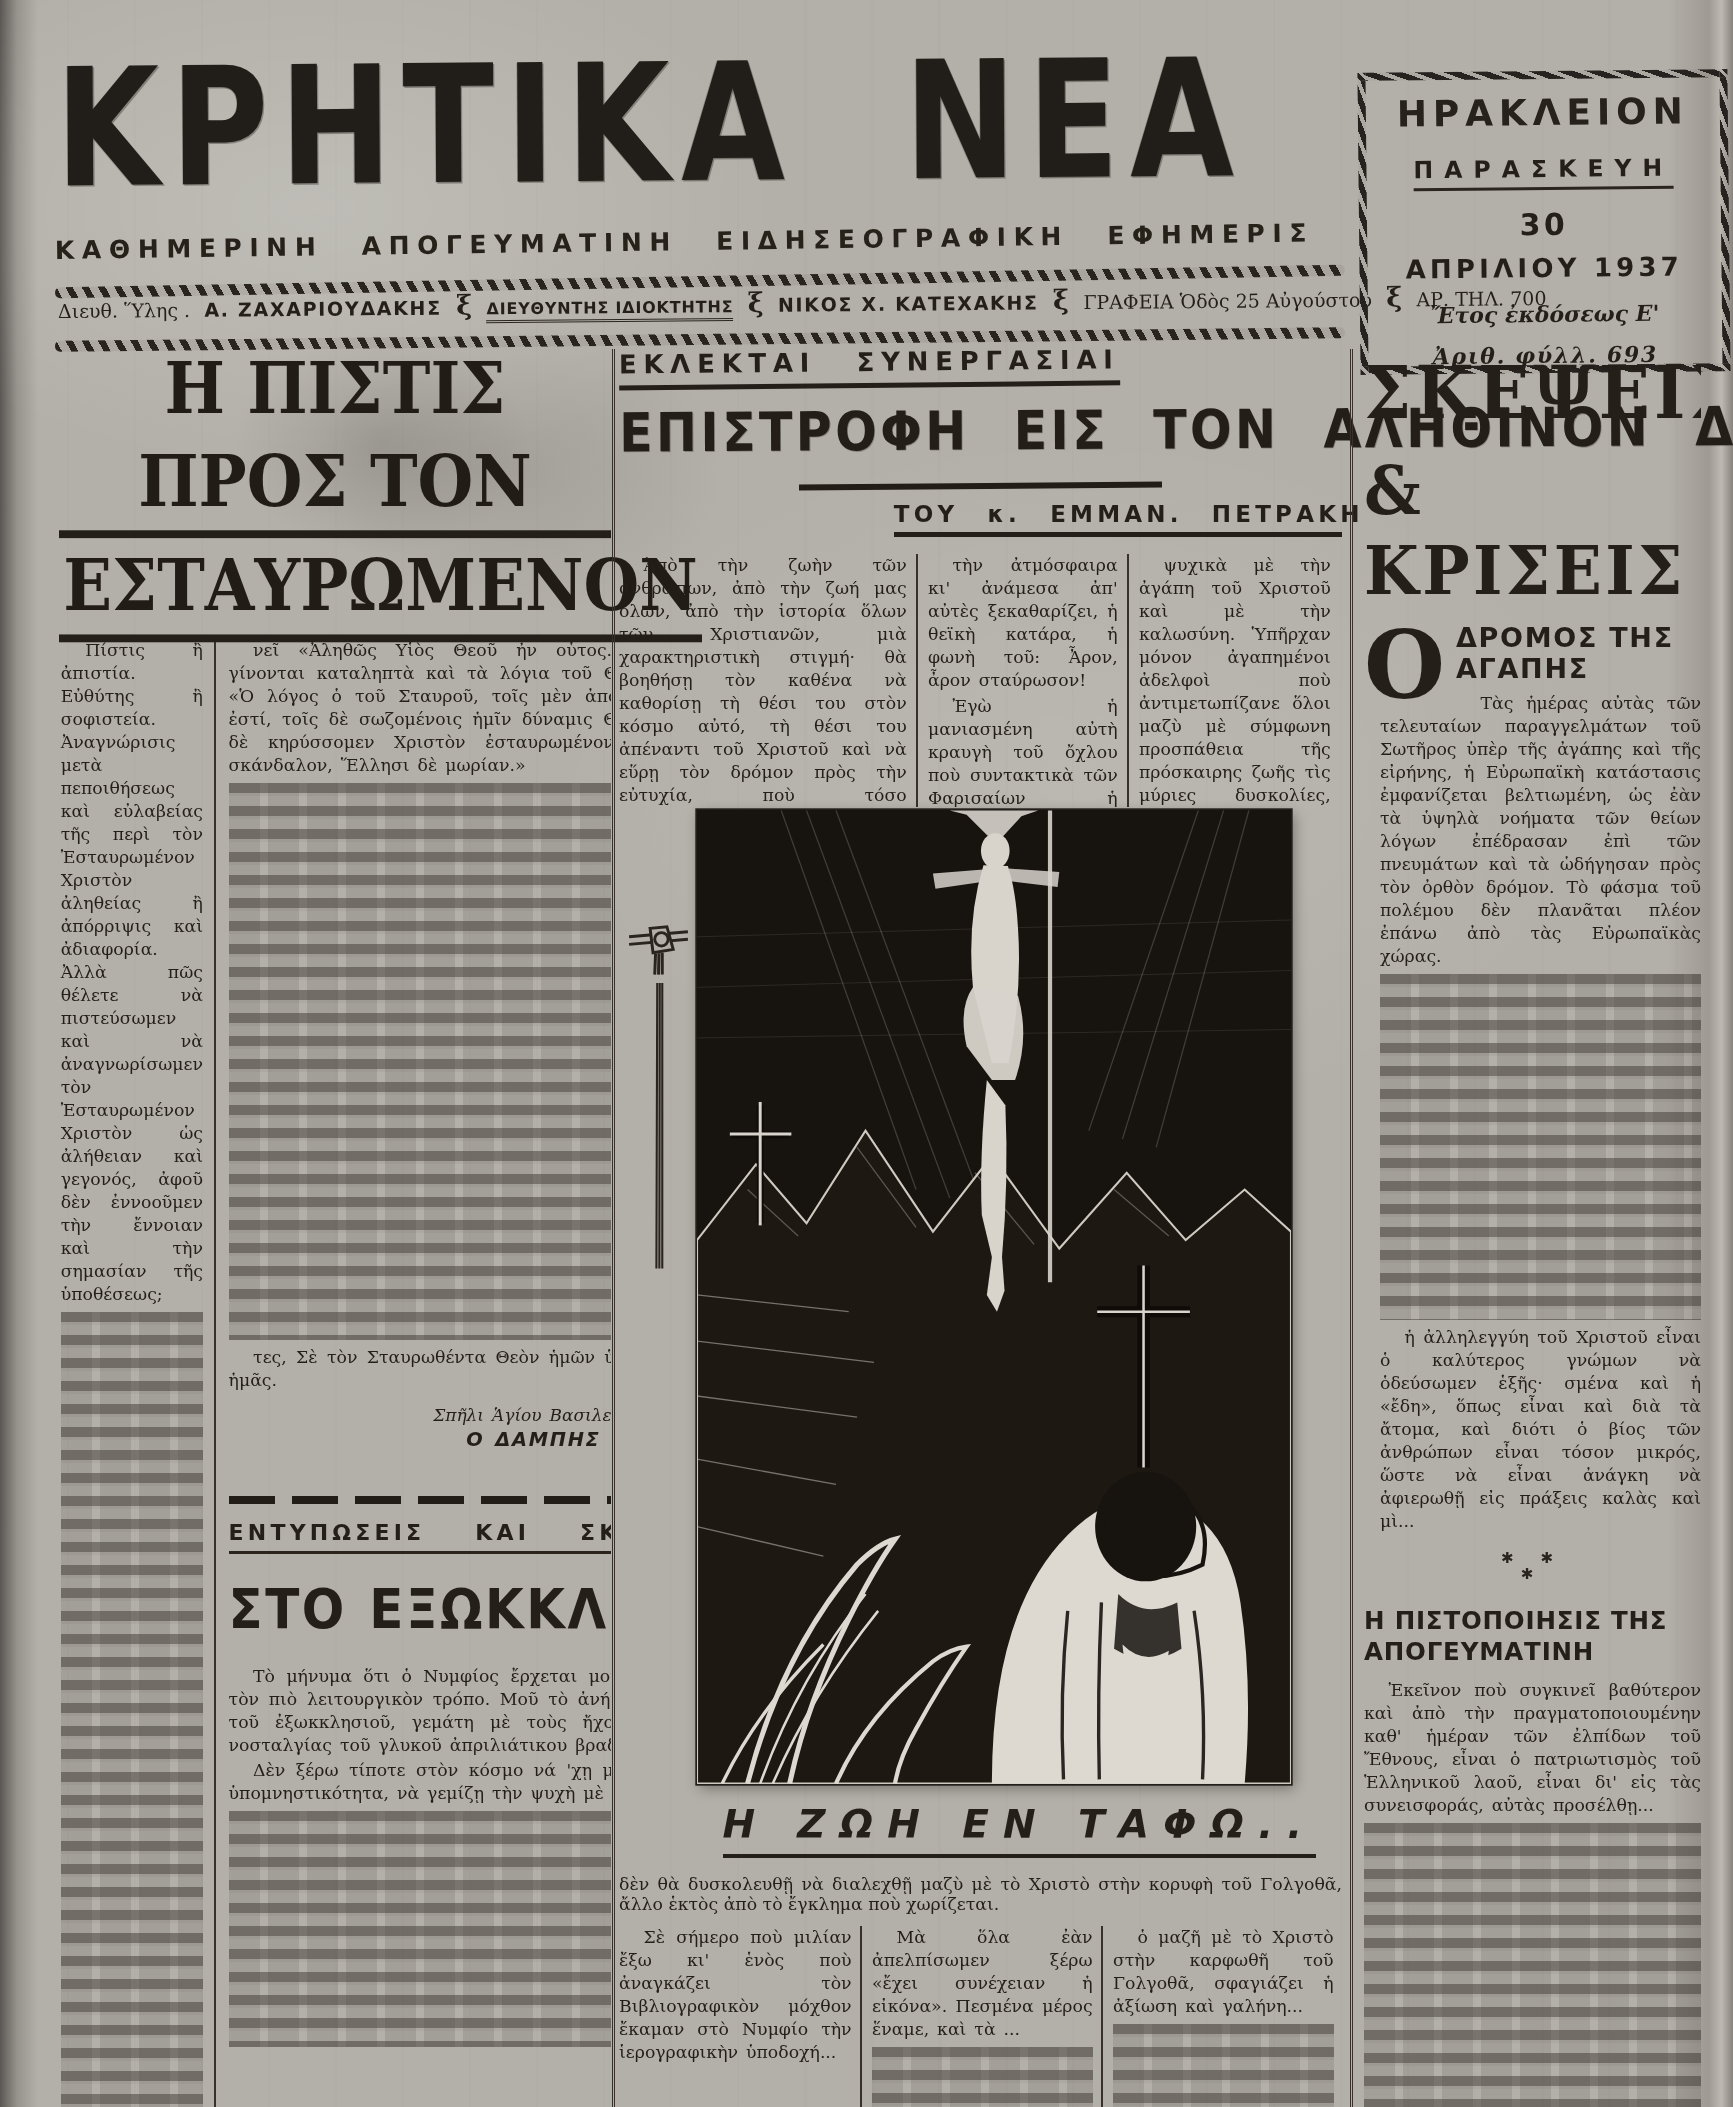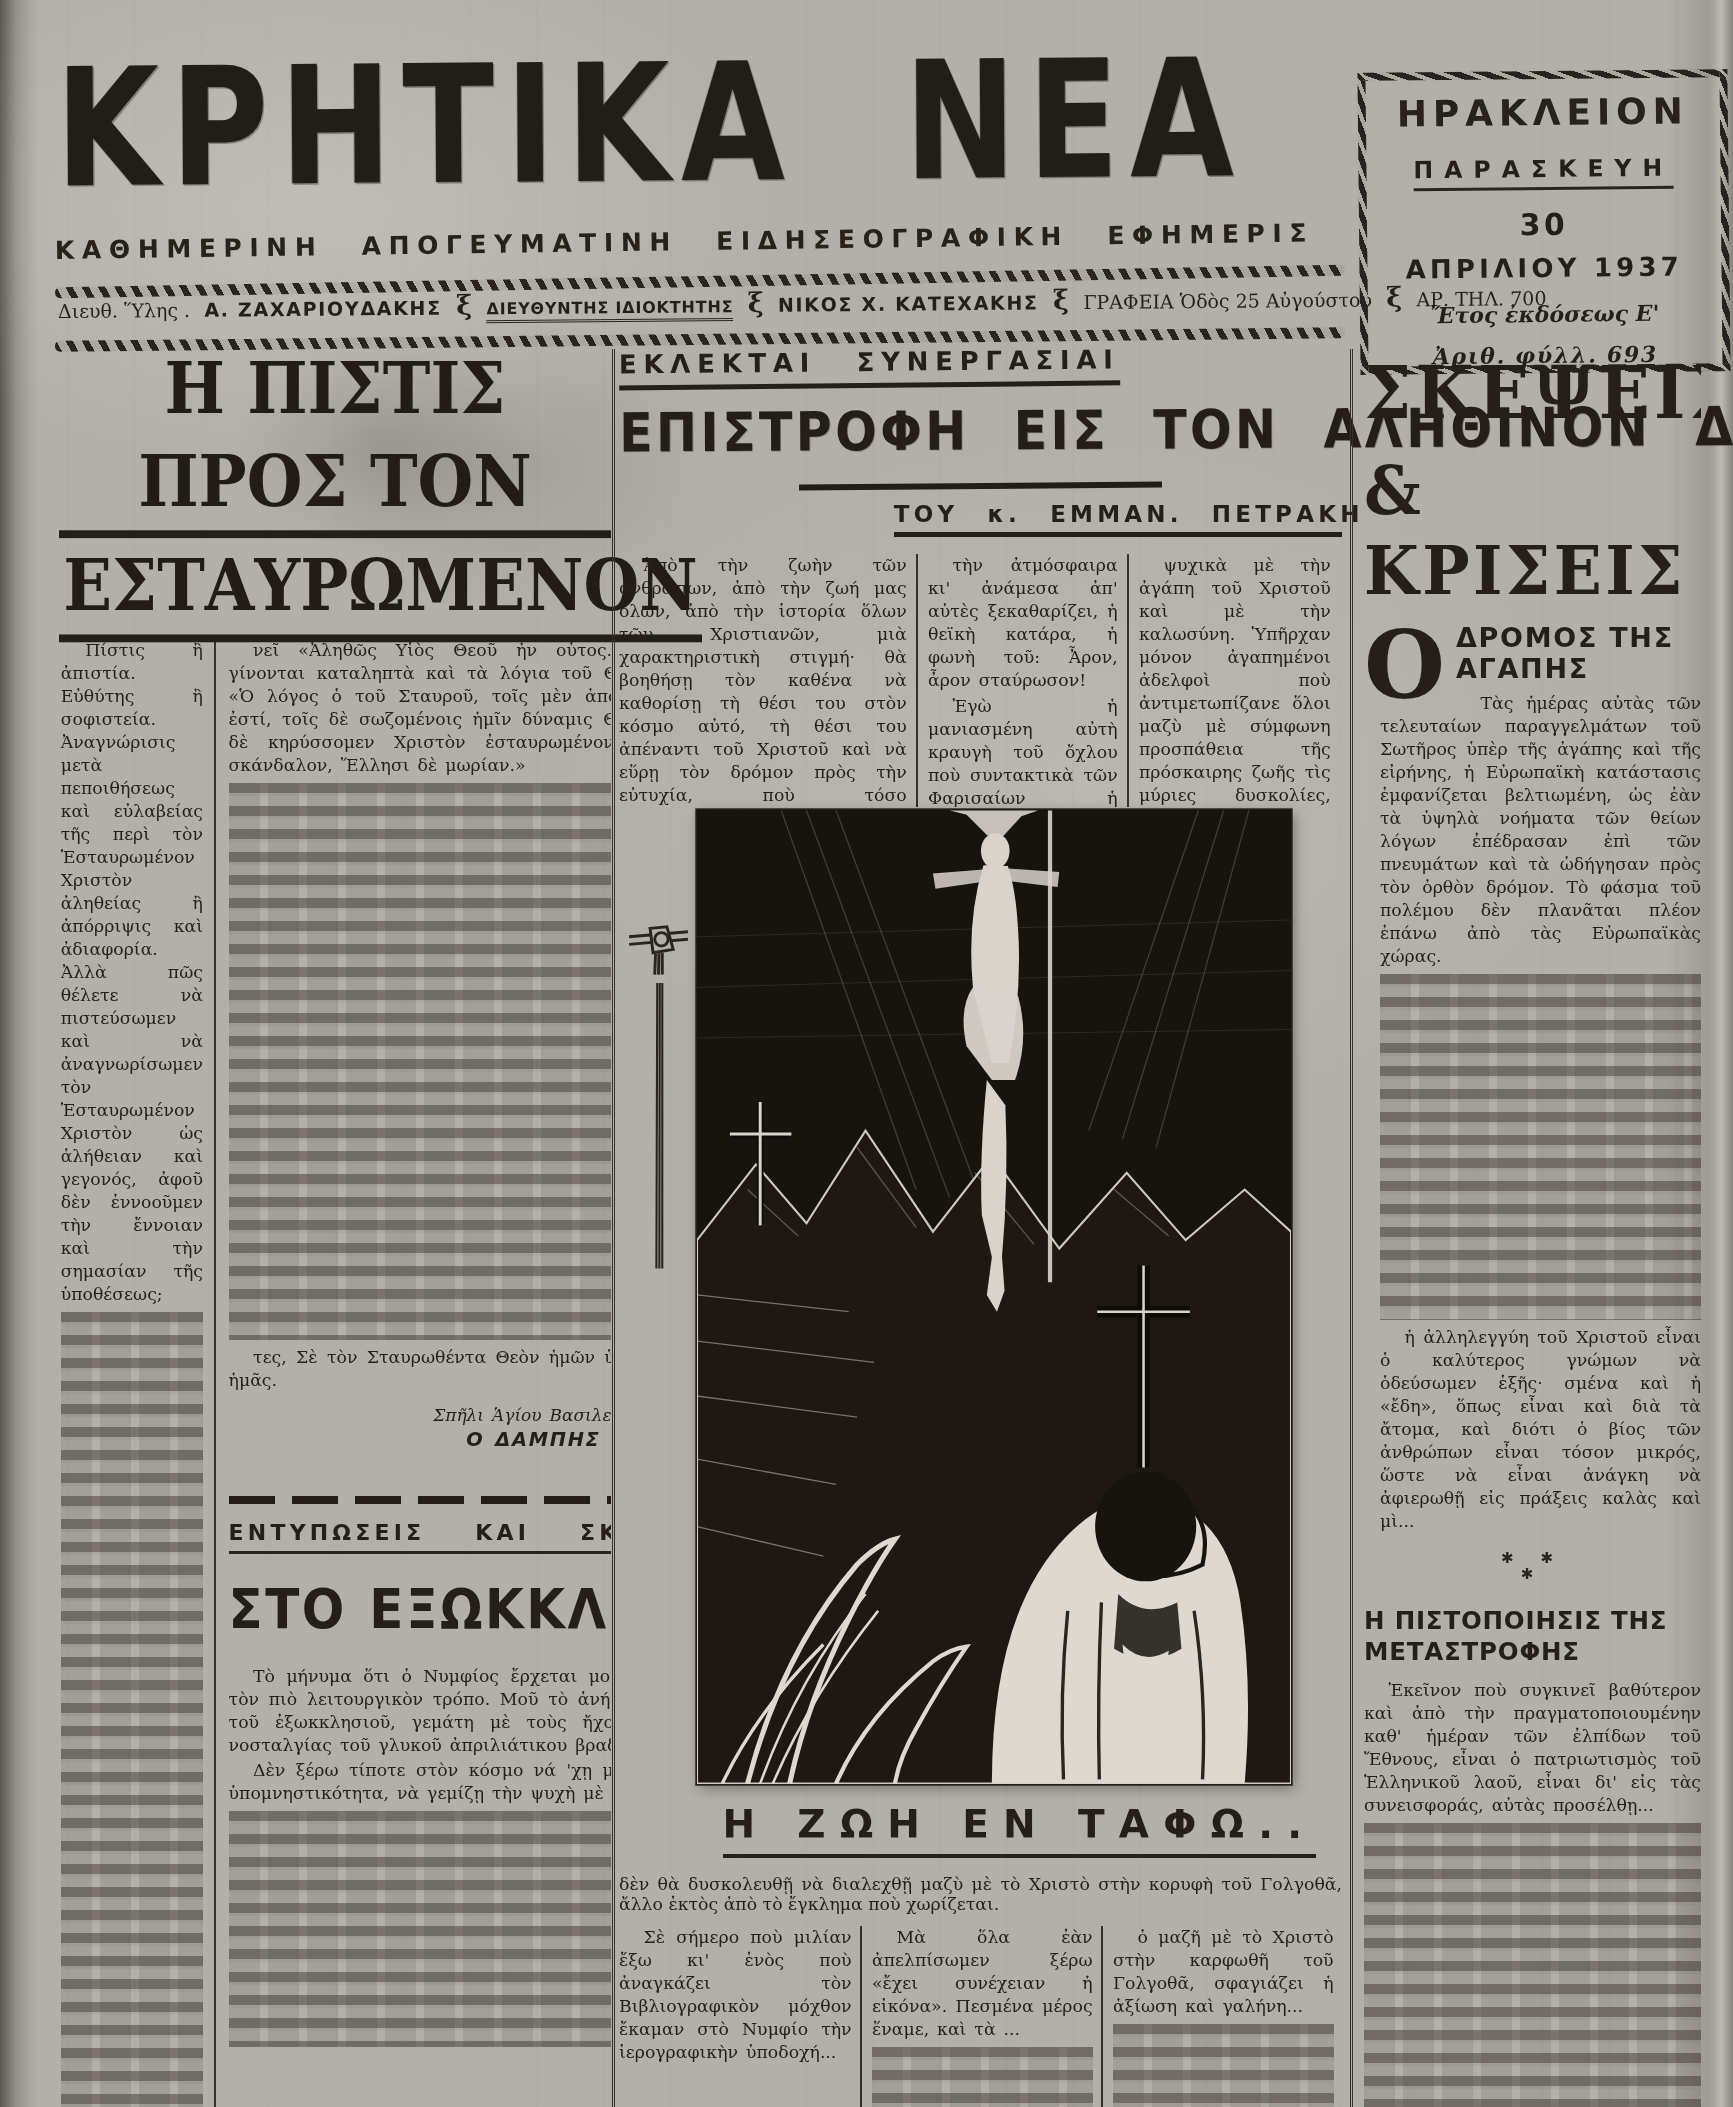--- a/index.html
+++ b/index.html
@@ -97,21 +97,21 @@
     border-bottom:5.9px solid #241f18;padding-bottom:5px;white-space:nowrap;}
   .ca-cols{display:grid;grid-template-columns:297px 211px 213px;margin-top:17px;height:253px;overflow:hidden;}
   .ca-cols>div{padding-right:9.3px;}
   .ca-cols>div+div{border-left:2.1px solid #37312a;padding-left:10px;}
   .ca-mid{display:flex;margin-top:2.5px;}
   .ca-strip{width:78px;position:relative;}
   .woodcut{width:594px;height:974px;display:block;background:#181512;
     box-shadow:0 0 0 1.7px #23201c, 3.4px 4.2px 12.6px rgba(20,16,12,.4);}
   .caption{margin:18.6px 0 0 78px;text-align:center;}
   .cap-title{display:inline-block;font-family:"DejaVu Sans",sans-serif;font-weight:bold;font-size:39px;
-    letter-spacing:14.3px;border-bottom:4.2px solid #241f18;padding-bottom:6.7px;}
+    letter-spacing:14.3px;border-bottom:4.2px solid #241f18;padding-bottom:6.7px;font-style:italic;}
   .cap-credit{display:inline-block;margin-top:14.3px;font-style:italic;font-size:18.6px;
     border-bottom:2.5px solid #2a241d;padding-bottom:4.2px;}
   .ca-lead{margin-top:16px;font-size:17.3px;}
   .ca-bottom{display:grid;grid-template-columns:1fr 1fr 1fr;margin-top:11.8px;height:632px;overflow:hidden;}
   .ca-bottom>div{padding-right:8.4px;}
   .ca-bottom>div+div{border-left:2.1px solid #37312a;padding-left:10px;}
   
   .orn{display:block;margin:4.2px auto 0 auto;}
   
   .right-col{position:absolute;left:1364px;top:350px;width:337px;height:2230px;overflow:hidden;}
@@ -341,21 +341,21 @@
       <p>ἡ ἀλληλεγγύη τοῦ Χριστοῦ εἶναι ὁ καλύτερος γνώμων νὰ ὁδεύσωμεν ἑξῆς· σμένα καὶ ἡ «ἔδη», ὅπως εἶναι καὶ διὰ τὰ ἄτομα, καὶ διότι ὁ βίος τῶν ἀνθρώπων εἶναι τόσον μικρός, ὥστε νὰ εἶναι ἀνάγκη νὰ ἀφιερωθῇ εἰς πράξεις καλὰς καὶ μὶ...</p>
     </div>
   </div>
 
   <div class="star-row" style="margin-top:17px;">✱ ✱</div>
   <div class="star-row">✱</div>
 
   <div class="rc-sec">
     <div class="rc-sub">
       <span>Η ΠΙΣΤΟΠΟΙΗΣΙΣ ΤΗΣ</span><br>
-      <span>ΜΕΤΑΣΤΡΟΦΗΣ</span>
+      <span>ΑΠΟΓΕΥΜΑΤΙΝΗ</span>
     </div>
     <div class="body-txt" style="margin-top:11px;">
       <p>Ἐκεῖνον ποὺ συγκινεῖ βαθύτερον καὶ ἀπὸ τὴν πραγματοποιουμένην καθ' ἡμέραν τῶν ἐλπίδων τοῦ Ἔθνους, εἶναι ὁ πατριωτισμὸς τοῦ Ἑλληνικοῦ λαοῦ, εἶναι δι' εἰς τὰς συνεισφοράς, αὐτὰς προσέλθῃ...</p>
       <div class="fill" style="height:379px;margin-top:5.9px;"></div>
     </div>
   </div>
 
 </div>
 
 <div class="vrule" style="left:612px;top:349px;height:2234px;"></div>

